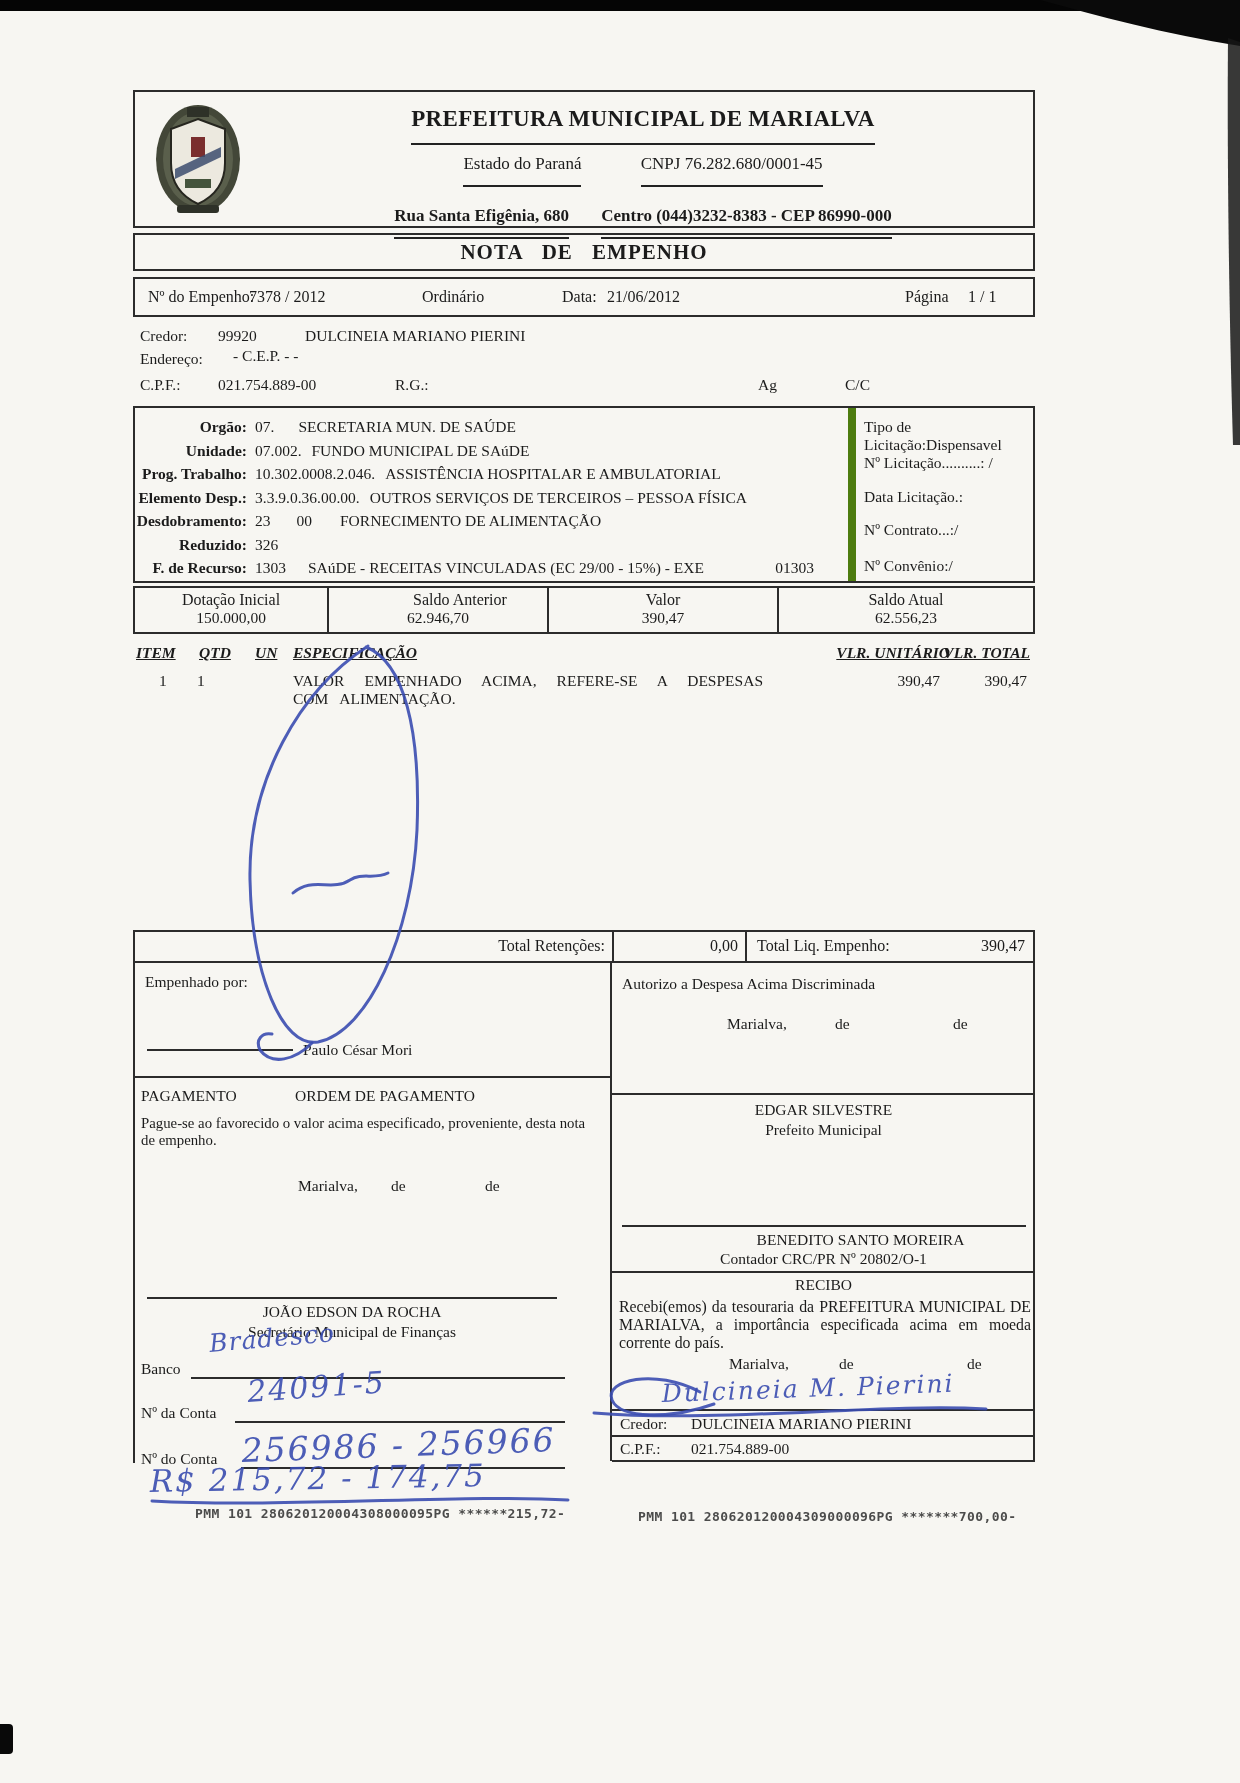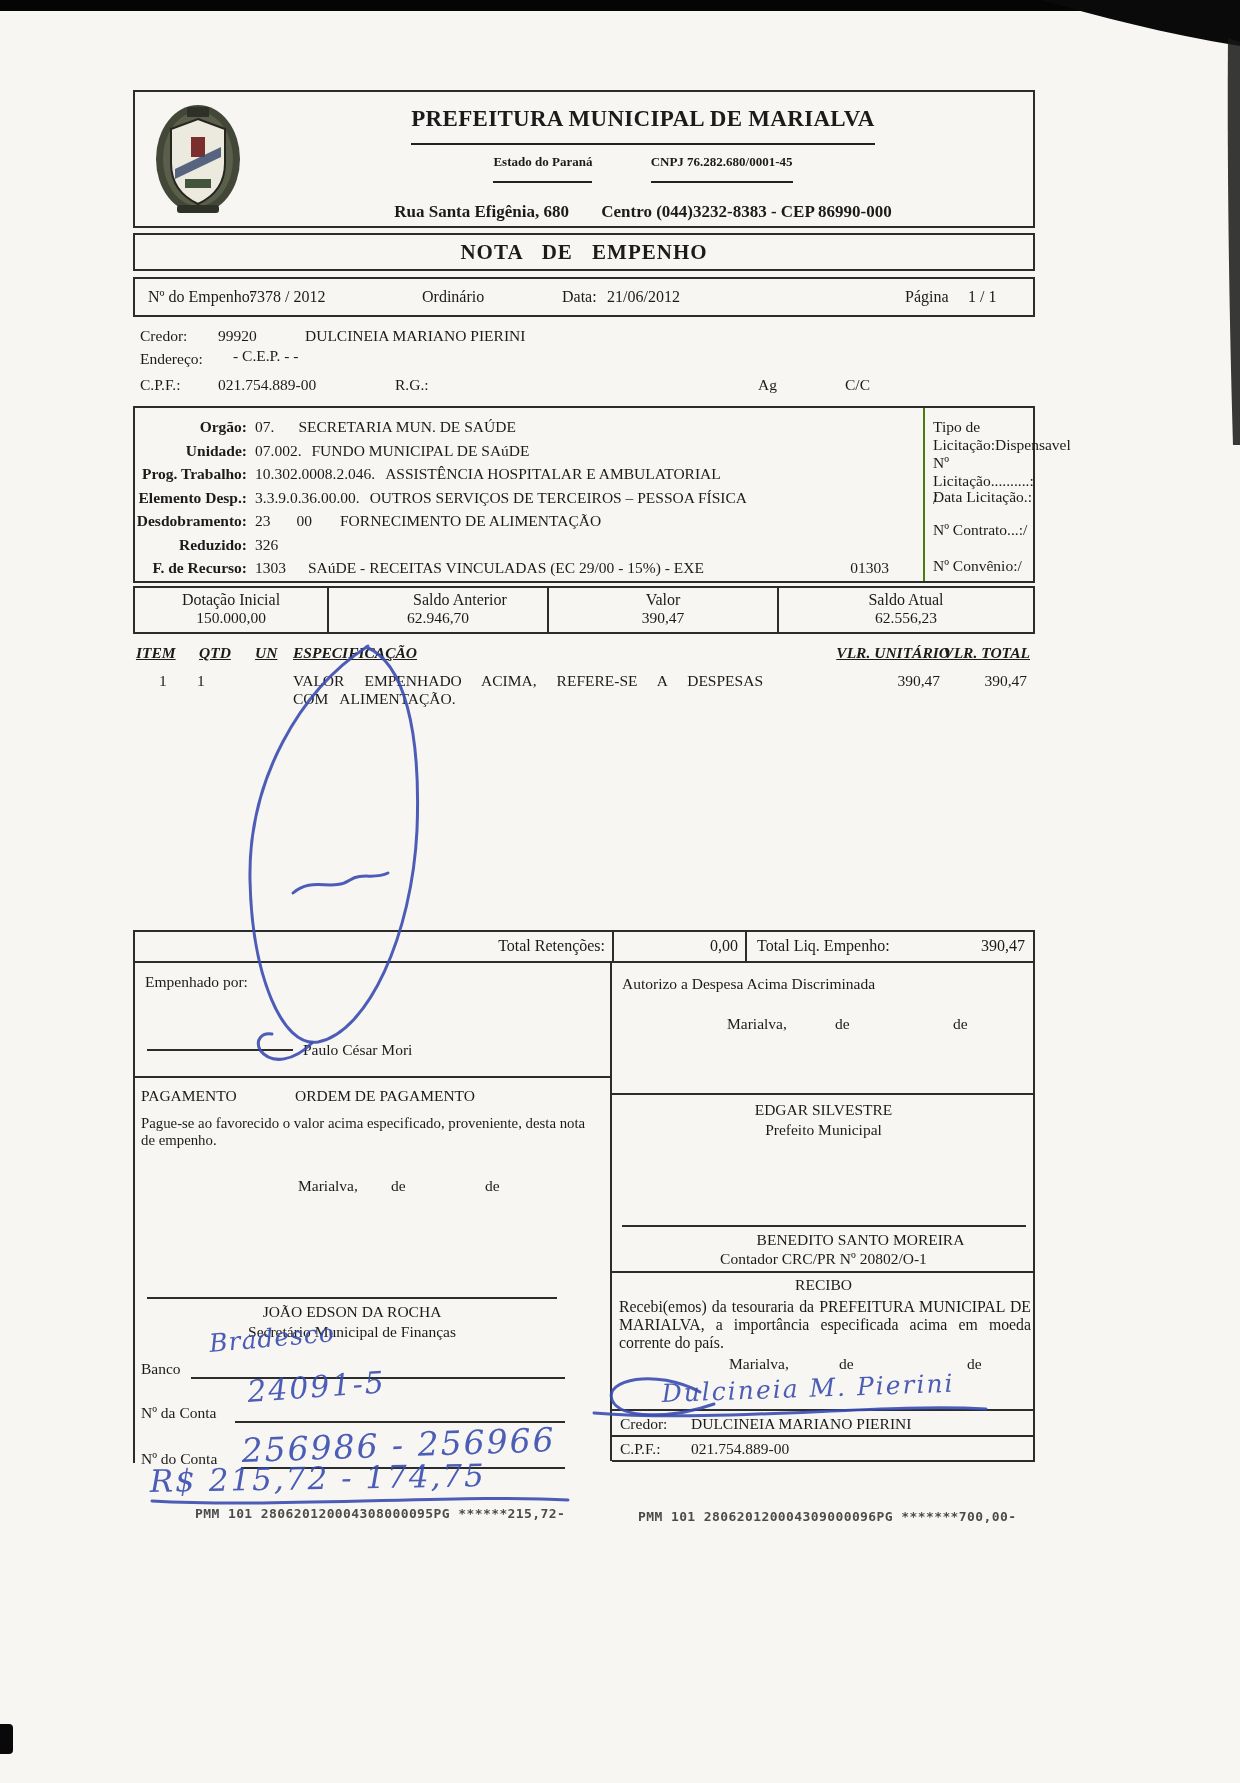--- a/index.html
+++ b/index.html
@@ -48,21 +48,21 @@
       <ellipse cx="47" cy="60" rx="35" ry="47" fill="#5a5f4c"></ellipse>
       <rect x="36" y="8" width="22" height="10" fill="#2e3128"></rect>
       <path d="M47 20 L74 30 L74 64 C74 86 62 98 47 105 C32 98 20 86 20 64 L20 30 Z" fill="#ece9df" stroke="#26261f" stroke-width="2"></path>
       <rect x="40" y="38" width="14" height="20" fill="#7a2e2e"></rect>
       <path d="M24 70 L70 48 L70 58 L24 80 Z" fill="#3c4c6e" opacity="0.85"></path>
       <rect x="34" y="80" width="26" height="9" fill="#44543c"></rect>
       <rect x="26" y="106" width="42" height="8" rx="3" fill="#2e3128"></rect>
     </svg>
     <div class="center" style="margin-left:118px;padding-top:14px;">
       <div style="font-size:23px;font-weight:bold;letter-spacing:.3px;"><span class="useg">PREFEITURA MUNICIPAL DE MARIALVA</span></div>
-      <div style="margin-top:9px;font-size:13px;font-weight:bold;">
+      <div style="margin-top:9px;font-size:17px;font-weight:normal;">
         <span class="useg">Estado do Paraná</span>
         <span class="useg" style="margin-left:55px;">CNPJ 76.282.680/0001-45</span>
       </div>
       <div style="margin-top:19px;font-size:17px;font-weight:bold;">
         <span class="useg">Rua Santa Efigênia, 680</span>
         <span class="useg" style="margin-left:28px;">Centro  (044)3232-8383  -  CEP 86990-000</span>
       </div>
     </div>
   </div>
 
@@ -87,21 +87,21 @@
     <span class="abs b" style="left:7px;top:31px;">Endereço:</span>
     <span class="abs" style="left:100px;top:28px;">- C.E.P.  -   -</span>
     <span class="abs b" style="left:7px;top:57px;">C.P.F.:</span>
     <span class="abs" style="left:85px;top:57px;">021.754.889-00</span>
     <span class="abs b" style="left:262px;top:57px;">R.G.:</span>
     <span class="abs b" style="left:625px;top:57px;">Ag</span>
     <span class="abs b" style="left:712px;top:57px;">C/C</span>
   </div>
 
   <div class="box" style="left:133px;top:406px;width:902px;height:177px;display:flex;">
-    <div style="flex:none;width:790px;border-right:2px solid #4d7c0f;padding-top:7px;">
+    <div style="flex:none;width:721px;border-right:8px solid #4d7c0f;padding-top:7px;">
       <div class="brow">
         <span class="lbl">Orgão:</span>
         <span class="code">07.</span>
         <span class="desc" style="margin-left:24px;">SECRETARIA MUN. DE SAÚDE</span>
       </div>
       <div class="brow">
         <span class="lbl">Unidade:</span>
         <span class="code">07.002.</span>
         <span class="desc">FUNDO MUNICIPAL DE SAúDE</span>
       </div>

